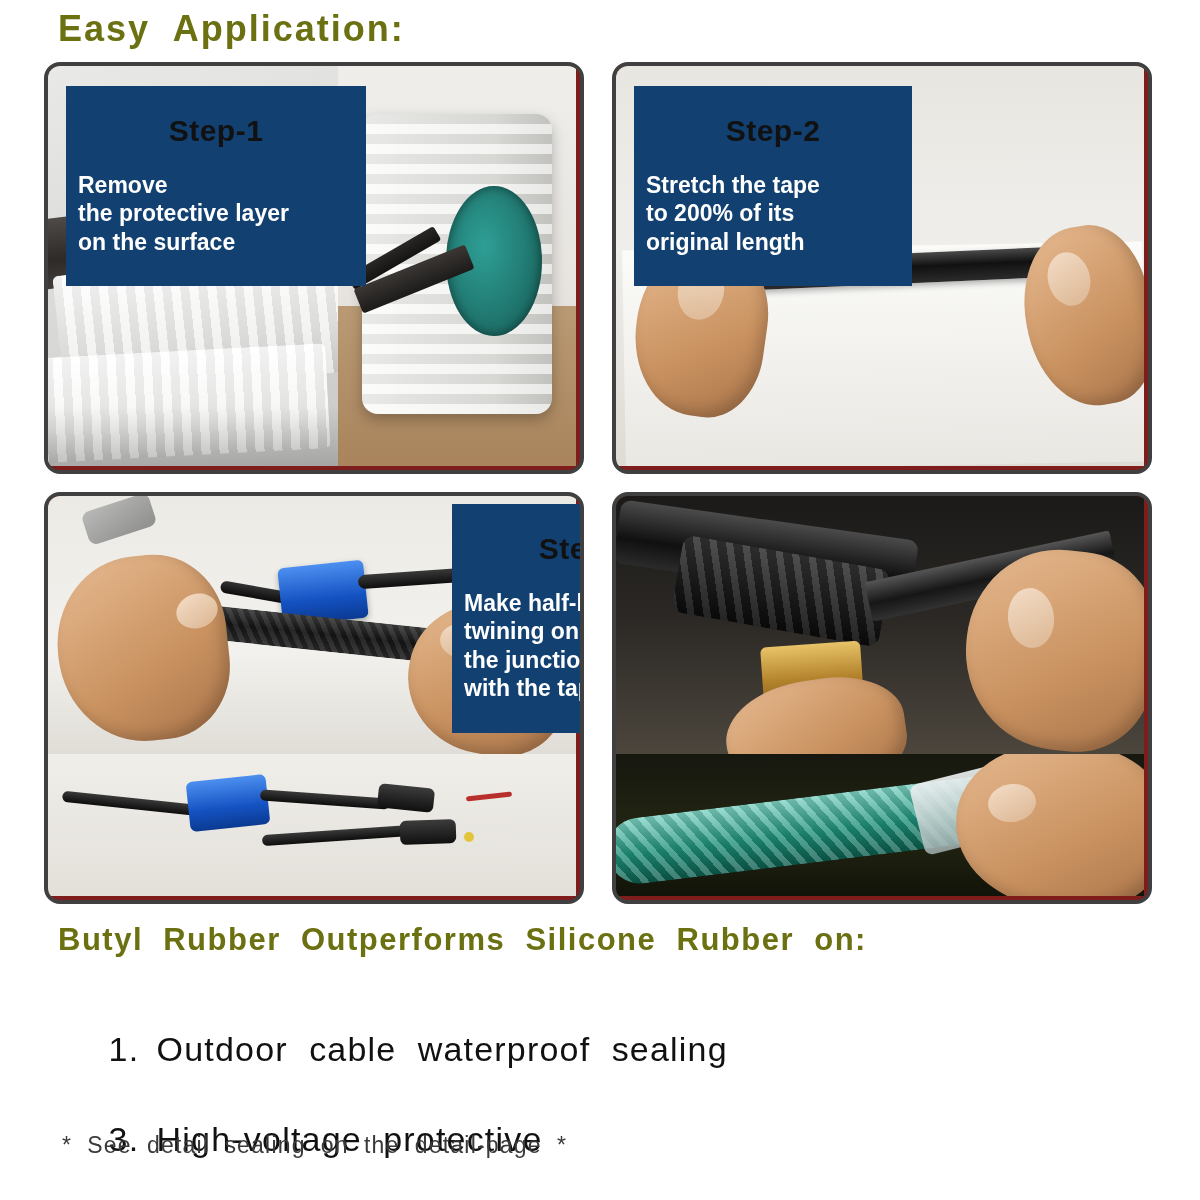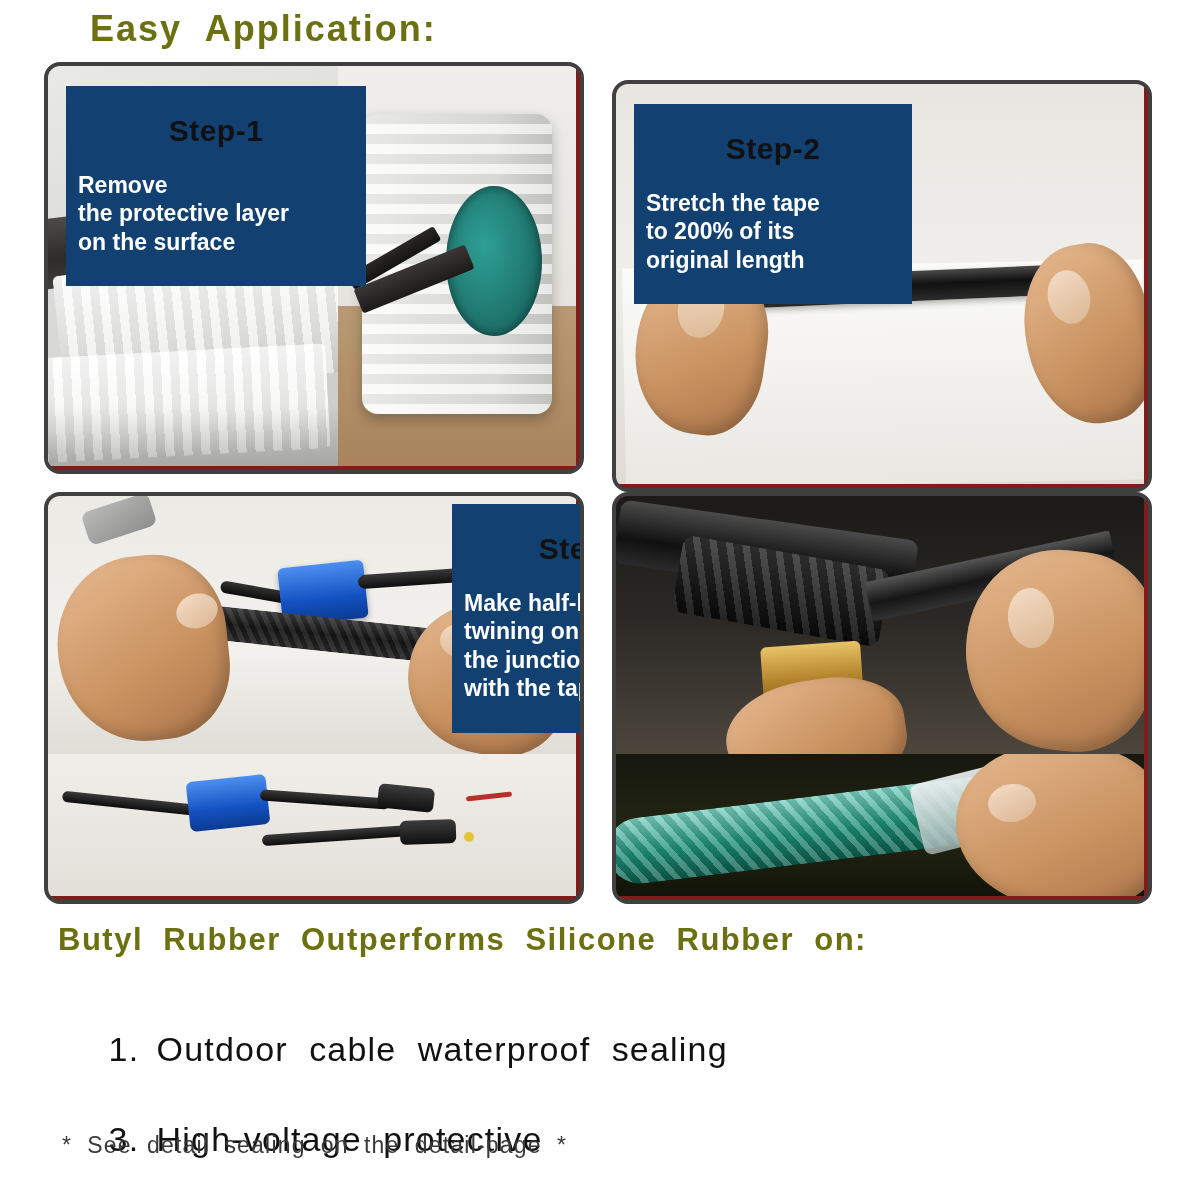--- a/index.html
+++ b/index.html
@@ -25,34 +25,33 @@
   
   .main-title {
     position: absolute;
     left: 58px;
     top: 8px;
     font-size: 36px;
     font-weight: bold;
     color: #6b7010;
     letter-spacing: 2px;
     white-space: pre;
-    margin-left: 32px;
   }
 
   
   .panel {
     position: absolute;
     border: 4px solid #404040;
     border-radius: 16px;
     overflow: hidden;
     background: #7f1d1d;
     box-sizing: border-box;
   }
   #panel-step1 { left: 44px;  top: 62px;  width: 540px; height: 412px; }
-  #panel-step2 { left: 612px; top: 62px;  width: 540px; height: 412px; margin-top: 18px; }
+  #panel-step2 { left: 612px; top: 62px;  width: 540px; height: 412px; }
   #panel-step3 { left: 44px;  top: 492px; width: 540px; height: 412px; }
   #panel-step3b{ left: 612px; top: 492px; width: 540px; height: 412px; }
 
   .photo {
     position: absolute;
     overflow: hidden;
   }
 
   
   .caption {

